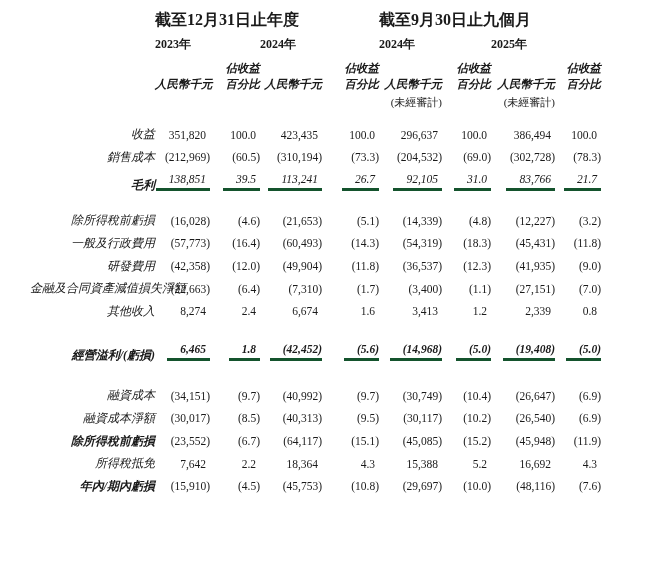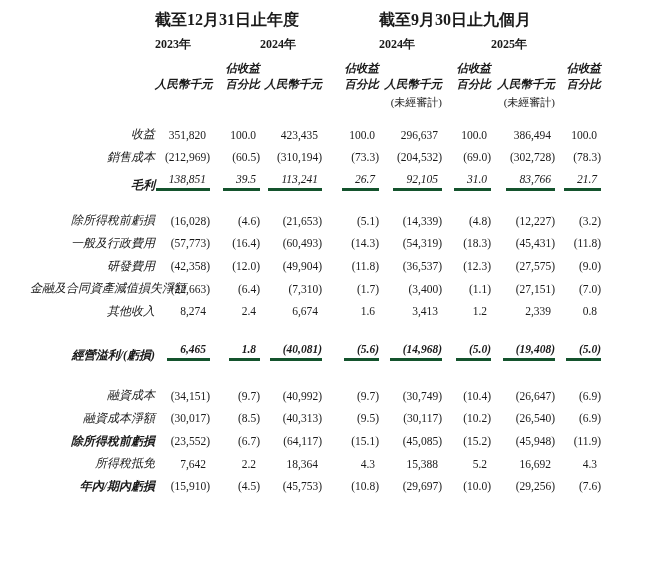--- a/index.html
+++ b/index.html
@@ -188,21 +188,21 @@
           <td class="num"><span class="val">(11.8)</span></td>
         </tr>
         <tr>
           <td class="lbl">研發費用</td>
           <td class="num"><span class="val">(42,358)</span></td>
           <td class="num"><span class="val">(12.0)</span></td>
           <td class="num"><span class="val">(49,904)</span></td>
           <td class="num"><span class="val">(11.8)</span></td>
           <td class="num"><span class="val">(36,537)</span></td>
           <td class="num"><span class="val">(12.3)</span></td>
-          <td class="num"><span class="val">(27,575)</span></td>
+          <td class="num"><span class="val">(41,935)</span></td>
           <td class="num"><span class="val">(9.0)</span></td>
         </tr>
         <tr>
           <td class="lbl">金融及合同資產減值損失淨額</td>
           <td class="num"><span class="val">(22,663)</span></td>
           <td class="num"><span class="val">(6.4)</span></td>
           <td class="num"><span class="val">(7,310)</span></td>
           <td class="num"><span class="val">(1.7)</span></td>
           <td class="num"><span class="val">(3,400)</span></td>
           <td class="num"><span class="val">(1.1)</span></td>
@@ -220,21 +220,21 @@
           <td class="num"><span class="val np">2,339</span></td>
           <td class="num"><span class="val np">0.8</span></td>
         </tr>
         <tr class="spacer">
           <td colspan="9" style="height: 16px;"></td>
         </tr>
         <tr class="bold-row">
           <td class="lbl b">經營溢利/(虧損)</td>
           <td class="num"><span class="val u np">6,465</span></td>
           <td class="num"><span class="val u np">1.8</span></td>
-          <td class="num"><span class="val u">(40,081)</span></td>
+          <td class="num"><span class="val u">(42,452)</span></td>
           <td class="num"><span class="val u">(5.6)</span></td>
           <td class="num"><span class="val u">(14,968)</span></td>
           <td class="num"><span class="val u">(5.0)</span></td>
           <td class="num"><span class="val u">(19,408)</span></td>
           <td class="num"><span class="val u">(5.0)</span></td>
         </tr>
         <tr class="spacer">
           <td colspan="9" style="height: 18px;"></td>
         </tr>
         <tr>
@@ -282,18 +282,18 @@
           <td class="num"><span class="val np">4.3</span></td>
         </tr>
         <tr>
           <td class="lbl b">年內/期內虧損</td>
           <td class="num"><span class="val">(15,910)</span></td>
           <td class="num"><span class="val">(4.5)</span></td>
           <td class="num"><span class="val">(45,753)</span></td>
           <td class="num"><span class="val">(10.8)</span></td>
           <td class="num"><span class="val">(29,697)</span></td>
           <td class="num"><span class="val">(10.0)</span></td>
-          <td class="num"><span class="val">(29,256)</span></td>
+          <td class="num"><span class="val">(48,116)</span></td>
           <td class="num"><span class="val">(7.6)</span></td>
         </tr>
       </tbody>
   </table>
 </div>
 
 </body></html>

